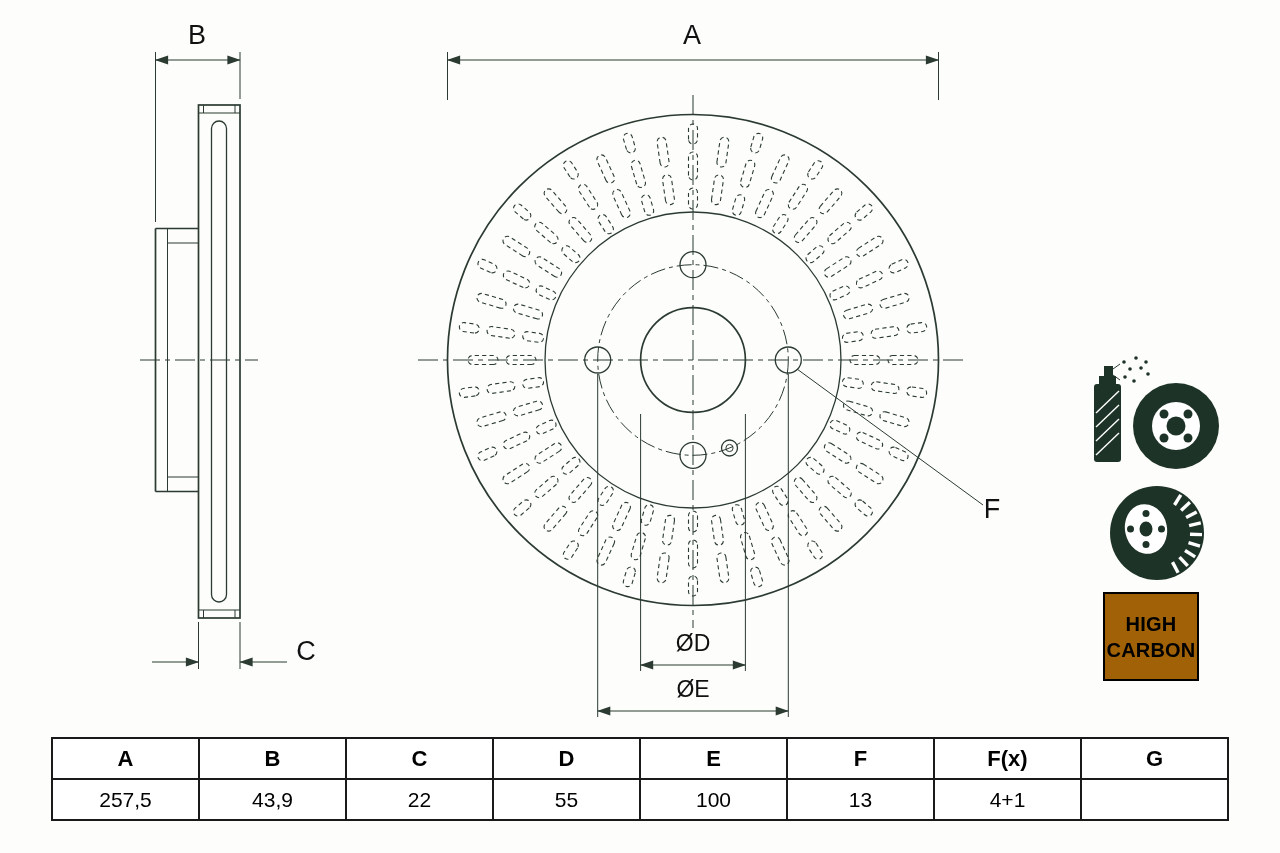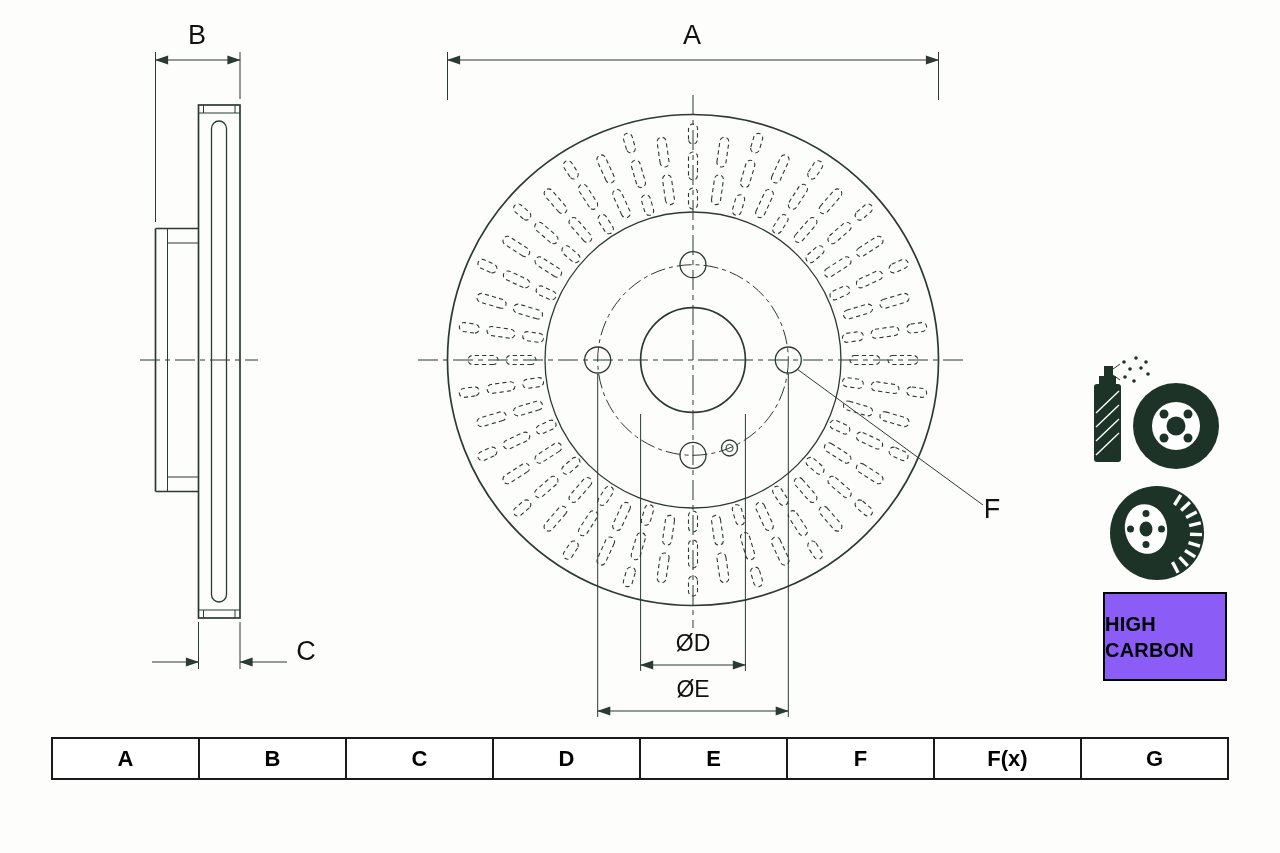--- a/index.html
+++ b/index.html
@@ -24,23 +24,23 @@
 
   .dim-label{font-family:"Liberation Sans",sans-serif;font-size:27px;fill:#111;text-anchor:middle;font-weight:400}
   .dia-label{font-family:"Liberation Sans",sans-serif;font-size:23px;fill:#111;text-anchor:middle;font-weight:400}
 
   .icon-fill{fill:var(--icon)}
   .icon-white{fill:#fff}
   .hatch{stroke:#fff;stroke-width:1.4}
   .vent-dash{stroke:#fff;stroke-width:3.4}
 
   
-  .hc-box{position:absolute;left:1103px;top:592px;width:124px;height:89px;border:2.5px solid #000;
-          display:flex;flex-direction:column;justify-content:center;
-          font-weight:bold;font-size:20px;line-height:1.3;color:#000;background:#8b5cf6;letter-spacing:.2px}
+  .hc-box{position:absolute;left:1103px;top:592px;width:96px;height:89px;border:2.5px solid #000;
+          display:flex;flex-direction:column;align-items:center;justify-content:center;
+          font-weight:bold;font-size:20px;line-height:1.3;color:#000;background:#a16207;letter-spacing:.2px}
 
   
   .spec-table{position:absolute;left:51px;top:737px;width:1178px;border-collapse:collapse;table-layout:fixed;background:#fff}
   .spec-table td{border:2px solid var(--tborder);height:41px;text-align:center;vertical-align:middle;color:#000}
   .spec-table tr.hdr td{font-weight:bold;font-size:22px}
   .spec-table tr.val td{font-size:21px}
 </style>
 </head>
 <body>
 
@@ -307,15 +307,25 @@
       <tr class="hdr">
         <td>A</td>
         <td>B</td>
         <td>C</td>
         <td>D</td>
         <td>E</td>
         <td>F</td>
         <td>F(x)</td>
         <td>G</td>
       </tr>
+      <tr class="val">
+        <td>257,5</td>
+        <td>43,9</td>
+        <td>22</td>
+        <td>55</td>
+        <td>100</td>
+        <td>13</td>
+        <td>4+1</td>
+        <td></td>
+      </tr>
     </tbody>
   </table>
 </div>
 
 </body></html>

